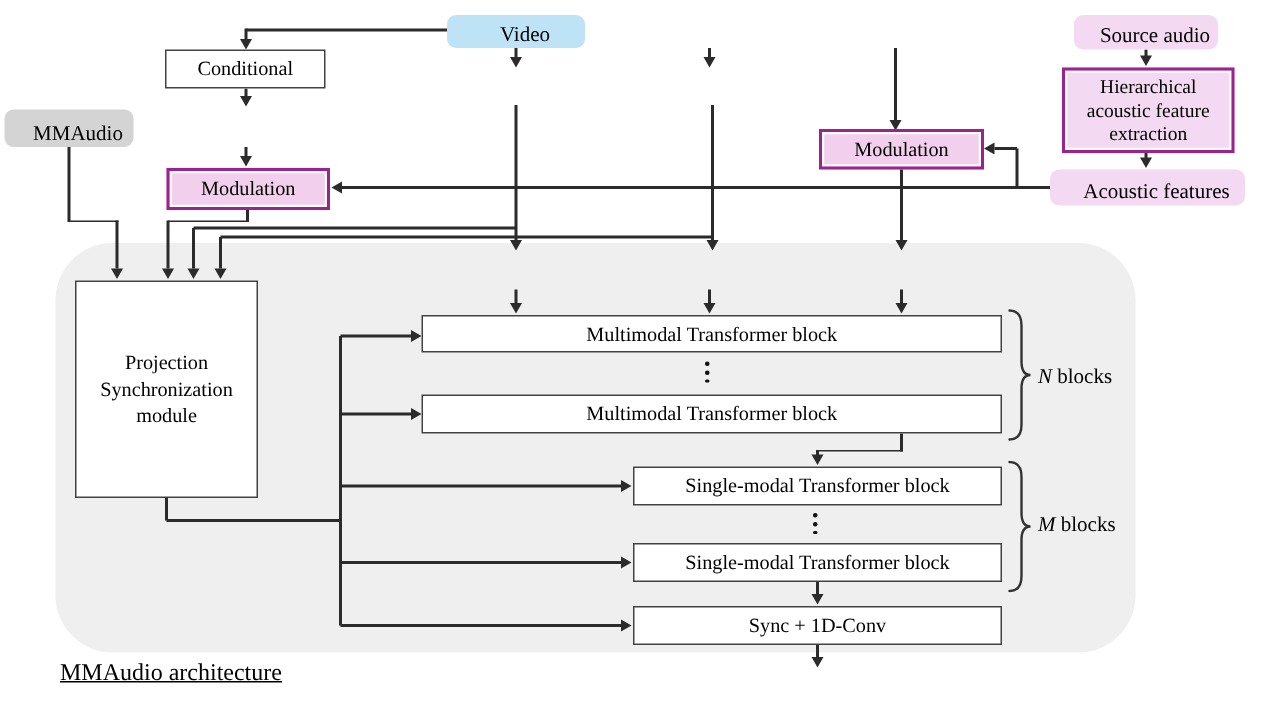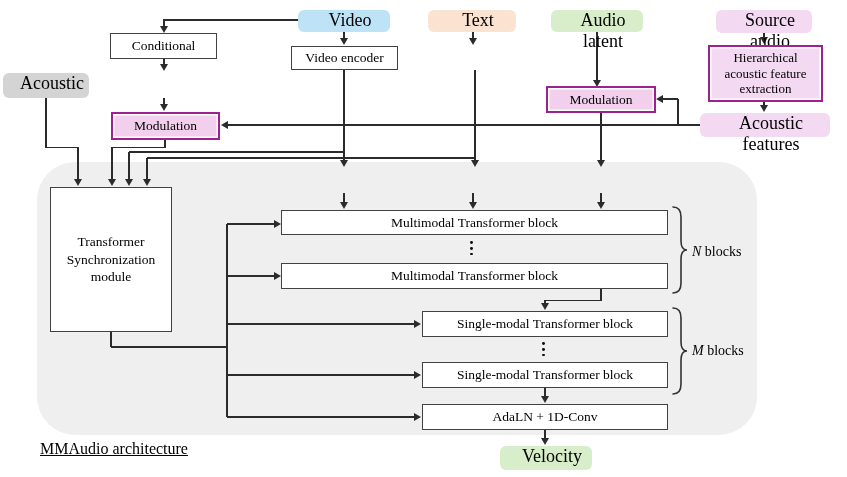--- a/index.html
+++ b/index.html
@@ -2,21 +2,21 @@
 <html style="--blue: #bfe3f6; --peach: #fbe3d1; --green: #d8edca; --pink: #f4d9f2; --chip_gray: #d4d4d4; --panel_gray: #efeff0; --modulation_fill: #f2cfec; --magenta: #9c2191; --line: #2b2b2b;"><head>
 <meta charset="utf-8">
 <style>
   html,body{margin:0;padding:0;background:#ffffff;}
   .canvas{position:relative;width:847px;height:477px;background:#ffffff;overflow:hidden;
           font-family:"Liberation Serif","DejaVu Serif",serif;color:#000;}
   .panel{position:absolute;left:37px;top:162px;width:720px;height:273px;background:var(--panel_gray);border-radius:38px;}
   .box{position:absolute;background:#ffffff;border:1.4px solid #424242;box-sizing:border-box;
        display:flex;align-items:center;justify-content:center;text-align:center;font-size:13.5px;}
   .chip{position:absolute;border-radius:6px;box-sizing:border-box;
-        display:flex;align-items:flex-start;justify-content:center;text-align:center;font-size:18px;padding-left:12px;}
+        display:flex;align-items:flex-end;justify-content:center;text-align:center;font-size:14px;padding-left:12px;}
   .mod{position:absolute;background:var(--modulation_fill);border:2.6px solid var(--magenta);
        box-shadow:inset 0 0 0 1.5px #ffffff;box-sizing:border-box;
        display:flex;align-items:center;justify-content:center;text-align:center;font-size:13.5px;}
   .hl{position:absolute;height:1.5px;background:var(--line);}
   .vl{position:absolute;width:1.5px;background:var(--line);}
   .arr-d{position:absolute;width:0;height:0;border-left:4px solid transparent;border-right:4px solid transparent;border-top:7px solid var(--line);}
   .arr-l{position:absolute;width:0;height:0;border-top:4px solid transparent;border-bottom:4px solid transparent;border-right:7px solid var(--line);}
   .arr-r{position:absolute;width:0;height:0;border-top:4px solid transparent;border-bottom:4px solid transparent;border-left:7px solid var(--line);}
   .dots{position:absolute;display:flex;flex-direction:column;align-items:center;gap:3px;}
   .dots i{width:2.8px;height:2.8px;border-radius:50%;background:#111;}
@@ -120,74 +120,62 @@
   <div class="hl" style="left:227px;top:323.3px;width:188px;"></div>
   <div class="arr-r" style="left:414px;top:320px;"></div>
   <div class="hl" style="left:227px;top:374.3px;width:188px;"></div>
   <div class="arr-r" style="left:414px;top:371px;"></div>
   <div class="hl" style="left:227px;top:416.3px;width:188px;"></div>
   <div class="arr-r" style="left:414px;top:413px;"></div>
 
   <div class="chip" style="left:298px;top:10px;width:92px;height:22px;background:var(--blue);">
       <span>Video</span>
     </div>
-  <div class="chip" style="left:428px;top:10px;width:88px;height:22px;background:var(--peach);">
-      <span>Text</span>
-    </div>
-  <div class="chip" style="left:551px;top:10px;width:92px;height:22px;background:var(--green);">
-      <span>Audio latent</span>
-    </div>
   <div class="chip" style="left:716px;top:10px;width:96px;height:23px;background:var(--pink);">
       <span>Source audio</span>
     </div>
 
   <div class="box" style="left:110px;top:33px;width:107px;height:26px;">
       <span>Conditional</span>
     </div>
-  <div class="box" style="left:291px;top:46px;width:107px;height:24px;">
-      <span>Video encoder</span>
-    </div>
 
   <div class="chip" style="left:3px;top:73px;width:86px;height:25px;background:var(--chip_gray);">
-      <span>Acoustic</span>
+      <span>MMAudio</span>
     </div>
 
   <div class="mod" style="left:111px;top:112px;width:109px;height:28px;">
       <span>Modulation</span>
     </div>
   <div class="mod" style="left:546px;top:86px;width:110px;height:27px;">
       <span>Modulation</span>
     </div>
   <div class="mod" style="left:708px;top:45px;width:115px;height:57px;background:var(--pink);font-size:13px;line-height:1.2;padding:3px 3px;">
       <span>Hierarchical acoustic feature extraction</span>
     </div>
   <div class="chip" style="left:700px;top:113px;width:130px;height:24px;background:var(--pink);">
       <span>Acoustic features</span>
     </div>
 
   <div class="box" style="left:50px;top:187px;width:122px;height:145px;line-height:1.3;padding:0 4px;">
-      <span>Transformer Synchronization module</span>
+      <span>Projection Synchronization module</span>
     </div>
   <div class="box" style="left:281px;top:210px;width:387px;height:25px;">
       <span>Multimodal Transformer block</span>
     </div>
   <div class="box" style="left:281px;top:263px;width:387px;height:26px;">
       <span>Multimodal Transformer block</span>
     </div>
   <div class="box" style="left:422px;top:311px;width:246px;height:26px;">
       <span>Single-modal Transformer block</span>
     </div>
   <div class="box" style="left:422px;top:362px;width:246px;height:26px;">
       <span>Single-modal Transformer block</span>
     </div>
   <div class="box" style="left:422px;top:404px;width:246px;height:26px;">
-      <span>AdaLN + 1D-Conv</span>
-    </div>
-  <div class="chip" style="left:500px;top:446px;width:92px;height:24px;background:var(--green);">
-      <span>Velocity</span>
+      <span>Sync + 1D-Conv</span>
     </div>
 
   <div class="dots" style="left:470px;top:241px;">
       <i></i>
       <i></i>
       <i></i>
     </div>
   <div class="dots" style="left:542px;top:342px;">
       <i></i>
       <i></i>

